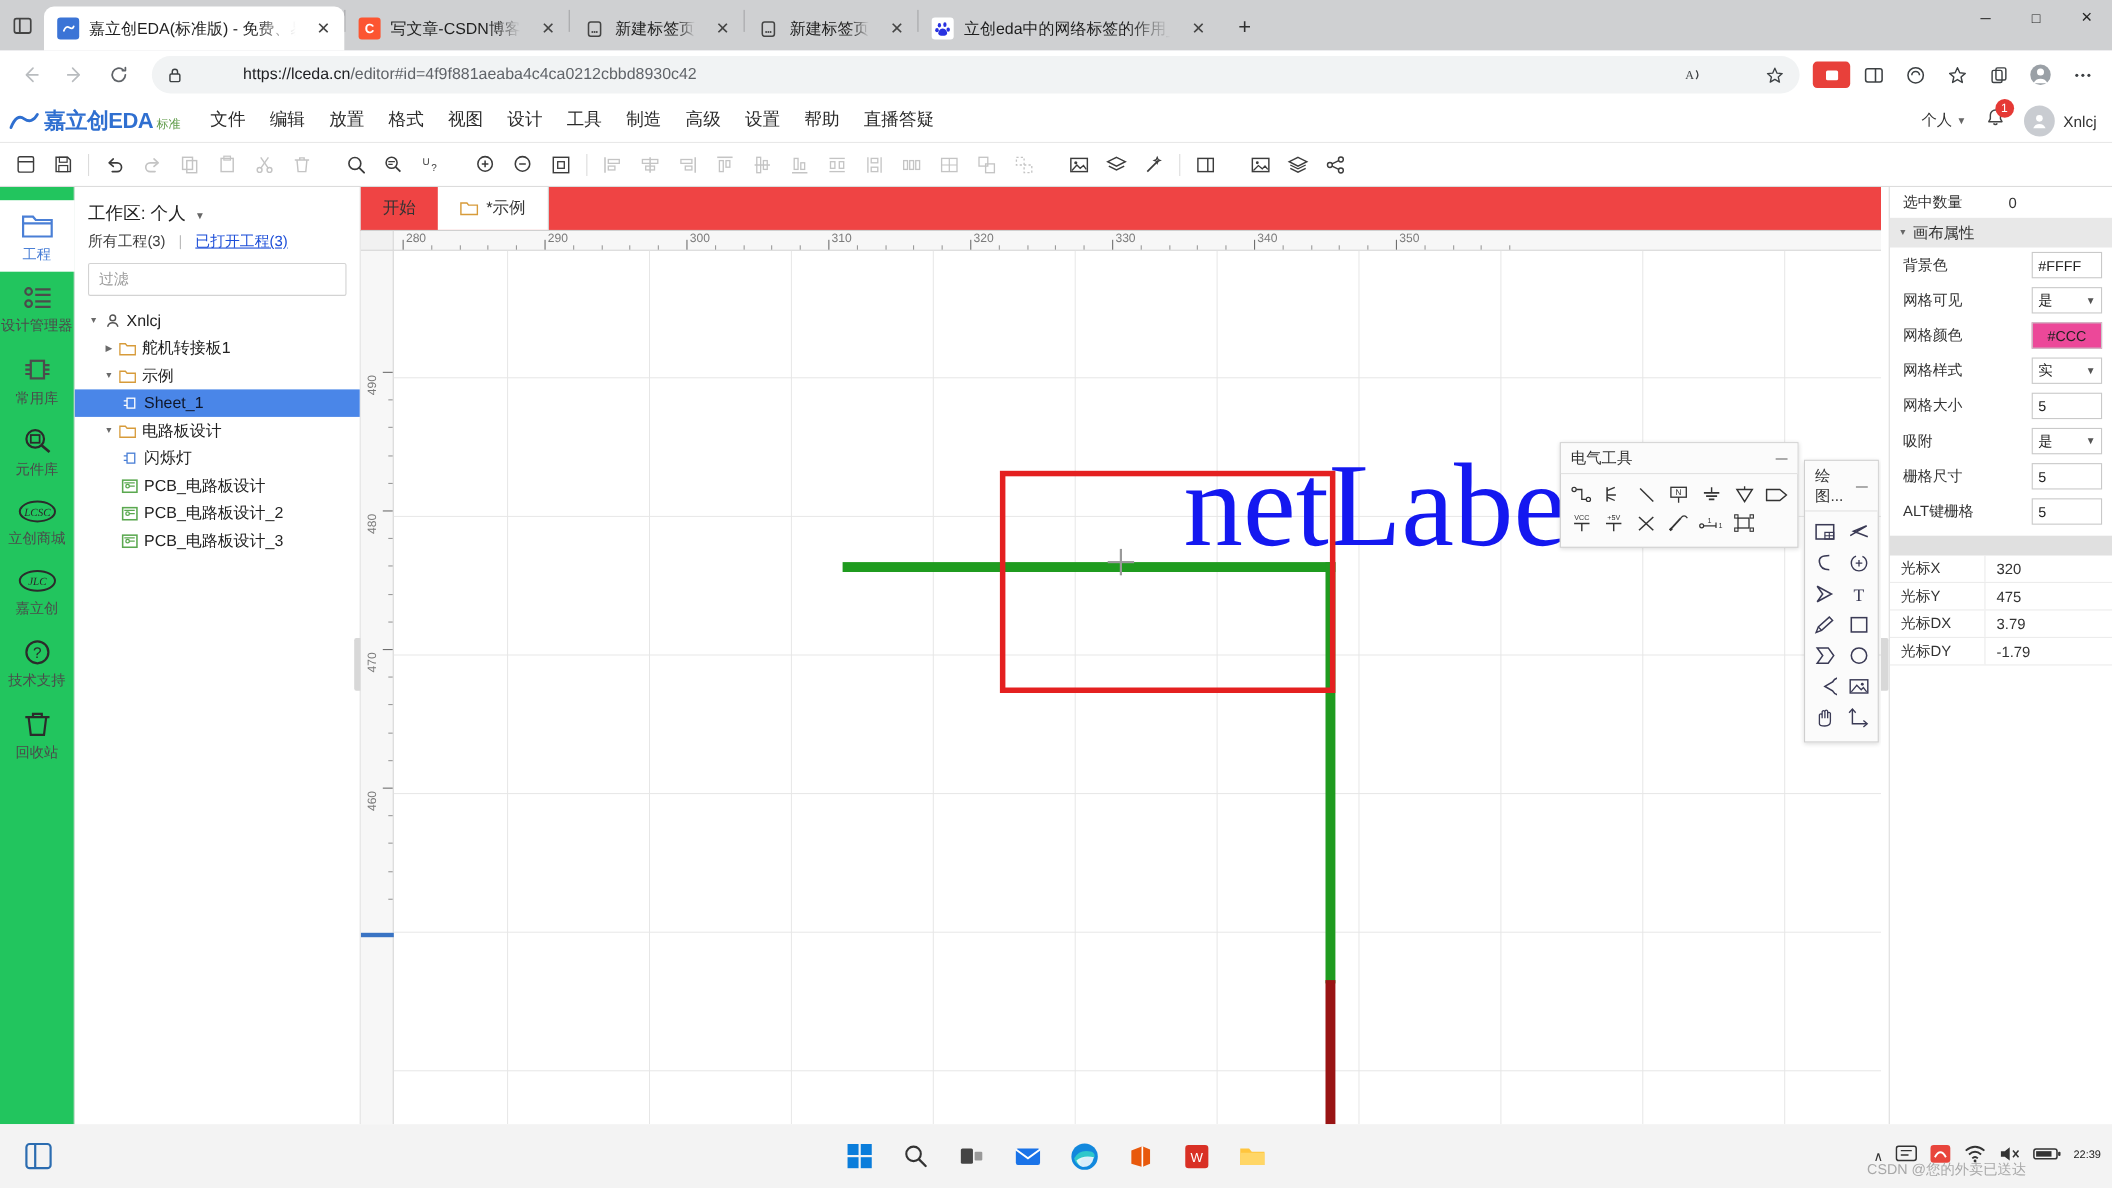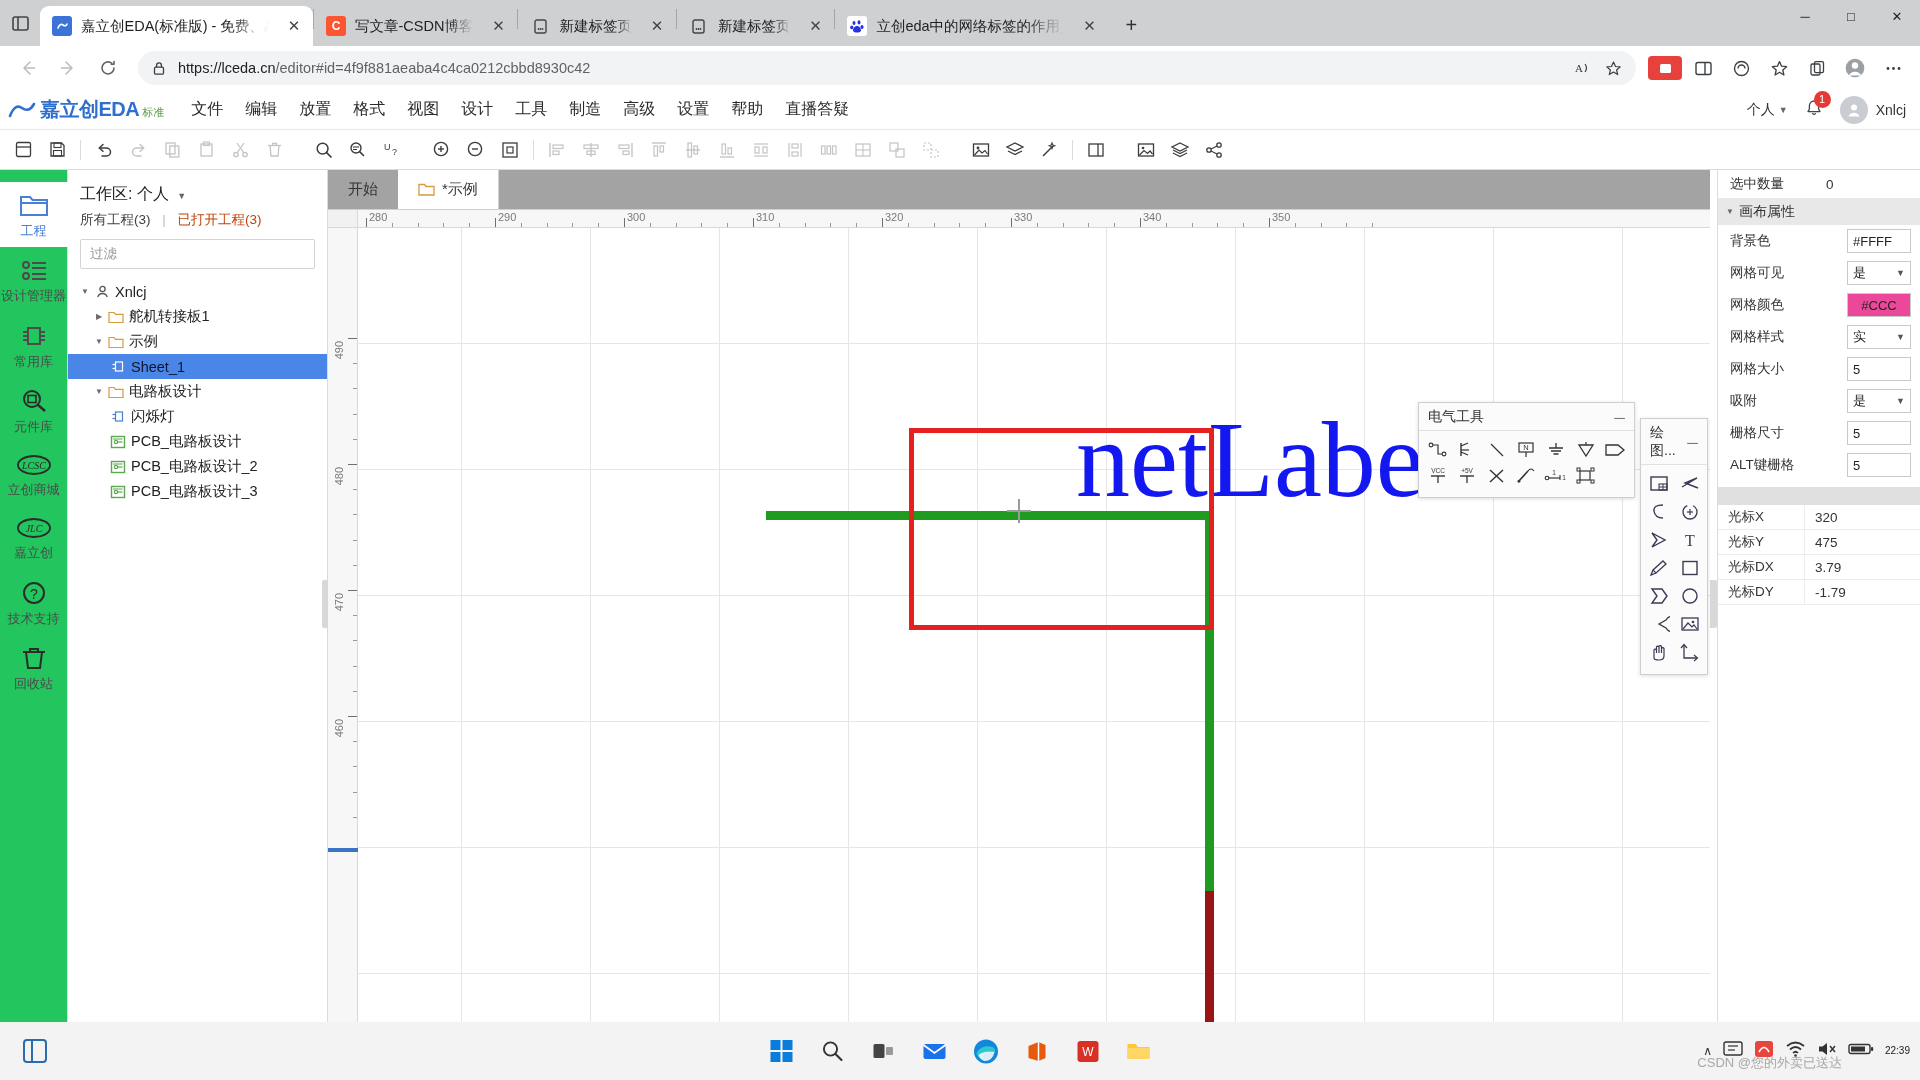--- a/index.html
+++ b/index.html
@@ -63,20 +63,21 @@
     position: absolute; top: 46px; left: 0; width: 1920px; height: 44px;
     background: #ffffff; display: flex; align-items: center; padding: 0 10px;
   }
   .navbtn { width: 36px; height: 36px; display:flex; align-items:center; justify-content:center;
             color:#5f6368; border-radius:50%; margin-right: 4px; }
   .navbtn.dim { color: #b9bcbf; }
   .omnibox {
     flex: 1 1 auto; height: 34px; background: #f1f3f4; border-radius: 17px;
     display: flex; align-items: center; padding: 0 8px 0 14px; margin: 0 8px;
     min-width: 0;
+    gap: 43px;
   }
   .omnibox .lock { margin-right: 12px; color: #3c4043; display:flex; }
   .omnibox .urltext { font-size: 14.5px; color: #202124; white-space: nowrap; overflow: hidden; flex: 1 1 auto; }
   .omnibox .urltext .host { color: #202124; }
   .omnibox .urltext .rest { color: #5f6368; }
   .omnibox .oicon { width: 30px; height: 30px; display:flex; align-items:center; justify-content:center; color:#3c4043; border-radius:50%; }
   .tbicon { width: 34px; height: 34px; display:flex; align-items:center; justify-content:center;
             color:#3c4043; border-radius:6px; margin-left: 4px; flex: 0 0 34px; }
   .tbicon.red { background:#e8403a; color:#fff; border-radius:4px; width:24px; height:24px; }
 
@@ -133,21 +134,21 @@
 
   
   .proj {
     position: absolute; top: 170px; left: 68px; width: 260px; height: 852px;
     background: #fff; border-right: 1px solid #dcdcdc;
   }
   .proj-title { font-size: 16px; color: #222; padding: 14px 12px 6px; }
   .proj-title .pcaret { font-size: 9px; color: #666; margin-left: 4px; }
   .proj-links { font-size: 13.5px; padding: 0 12px 10px; color: #3f3f3f; }
   .proj-links .sep { color: #bbb; margin: 0 8px; }
-  .proj-links .lnk { color: #c2410c; }
+  .proj-links .lnk { color: #1d4ed8; text-decoration: underline; }
   .filter-box {
     margin: 0 12px 10px; height: 30px; border: 1px solid #d3d3d3; border-radius: 2px;
     display: flex; align-items: center; padding: 0 9px; font-size: 13.5px; color: #9a9a9a;
   }
   .tree { font-size: 14.5px; color: #222; }
   .tnode { display: flex; align-items: center; height: 25px; padding-left: 10px; white-space: nowrap; }
   .tnode.sel { background: #4a86e8; color: #0f172a; }
   .tw { width: 14px; flex: 0 0 14px; color: #6a6a6a; font-size: 8px; display:flex; align-items:center; justify-content:center; }
   .tico { width: 20px; flex: 0 0 20px; display:flex; align-items:center; justify-content:center; margin-right: 3px; }
   .indent1 { padding-left: 24px; }
@@ -159,21 +160,21 @@
     background: #d8d8d8; border-radius: 2px;
   }
   .splitter-r {
     position: absolute; left: 1708px; top: 580px; width: 9px; height: 48px;
     background: #d8d8d8; border-radius: 2px;
   }
 
   
   .edtabs {
     position: absolute; top: 170px; left: 328px; width: 1382px; height: 40px;
-    background: #a3a3a3; display: flex; align-items: stretch;
+    background: #ef4444; display: flex; align-items: stretch;
     border-bottom: 1px solid #d0d0d0;
   }
   .edtab { display: flex; align-items: center; padding: 0 20px; font-size: 15px; color: #333; }
   .edtab.active { background: #fff; border-right: 1px solid #d0d0d0; }
   .edtab .eico { margin-right: 7px; display:flex; }
 
   
   .canvas-wrap {
     position: absolute; top: 210px; left: 328px; width: 1382px; height: 812px;
     background: #fff; overflow: hidden;

